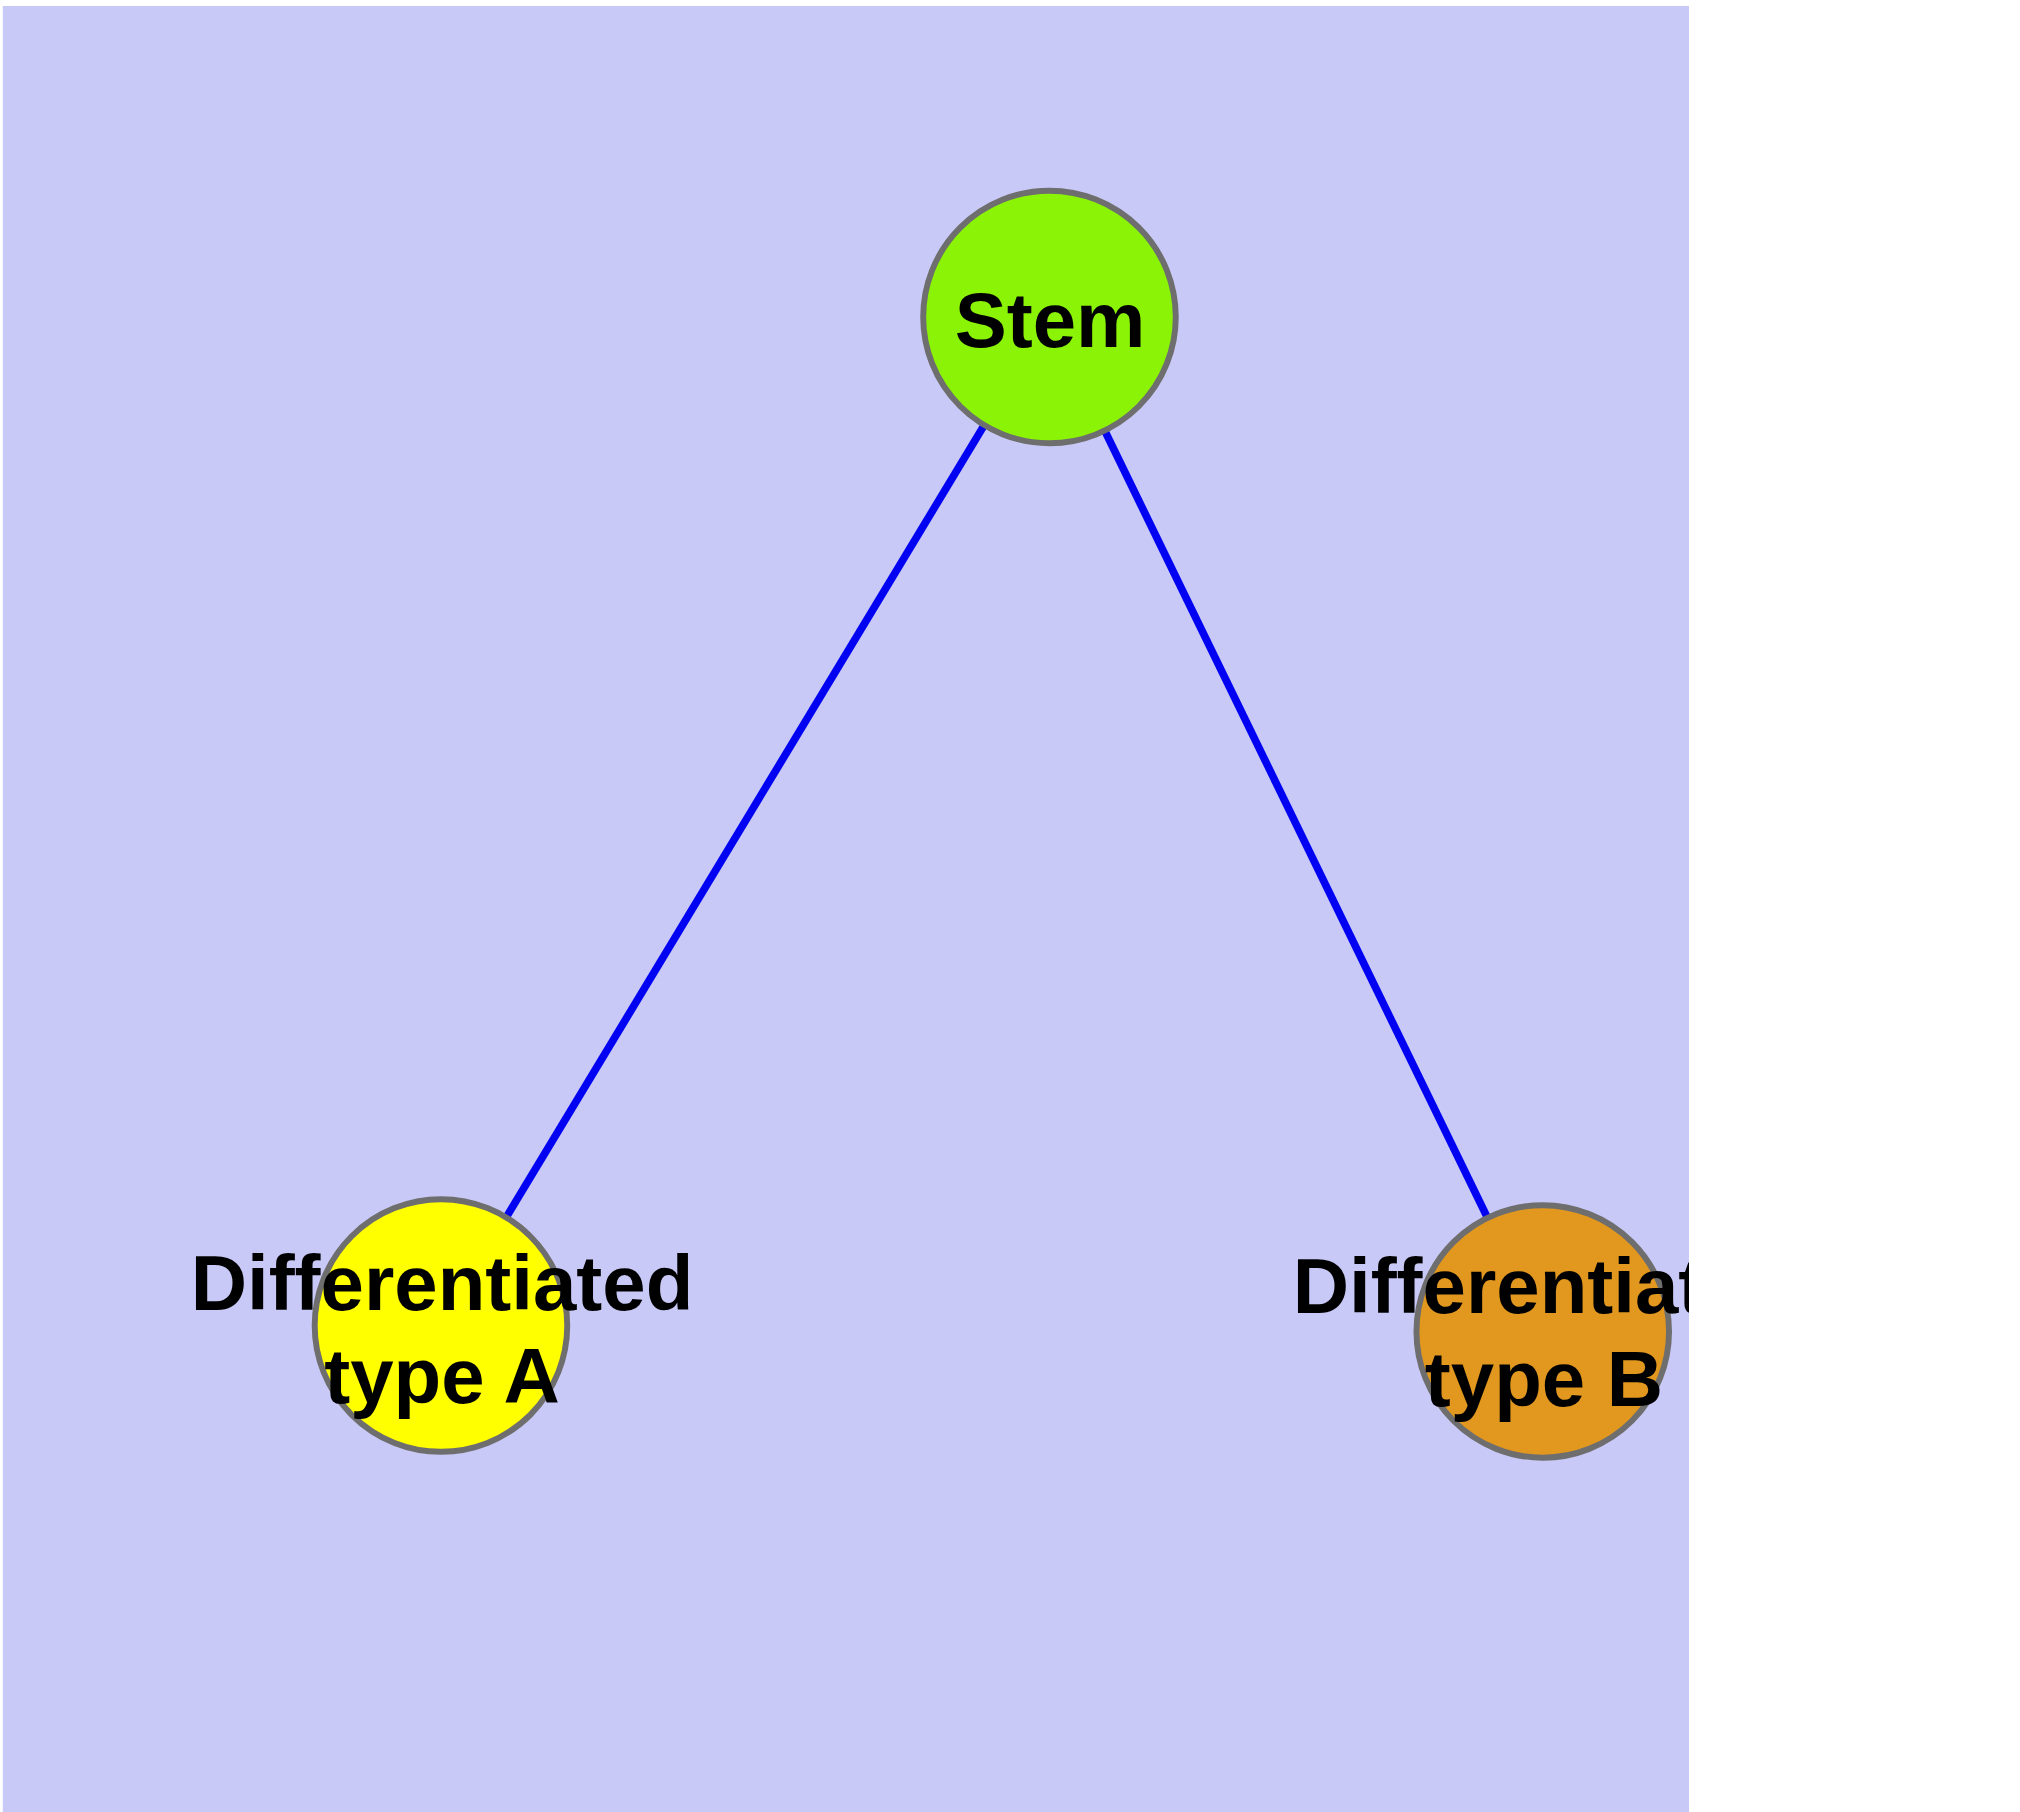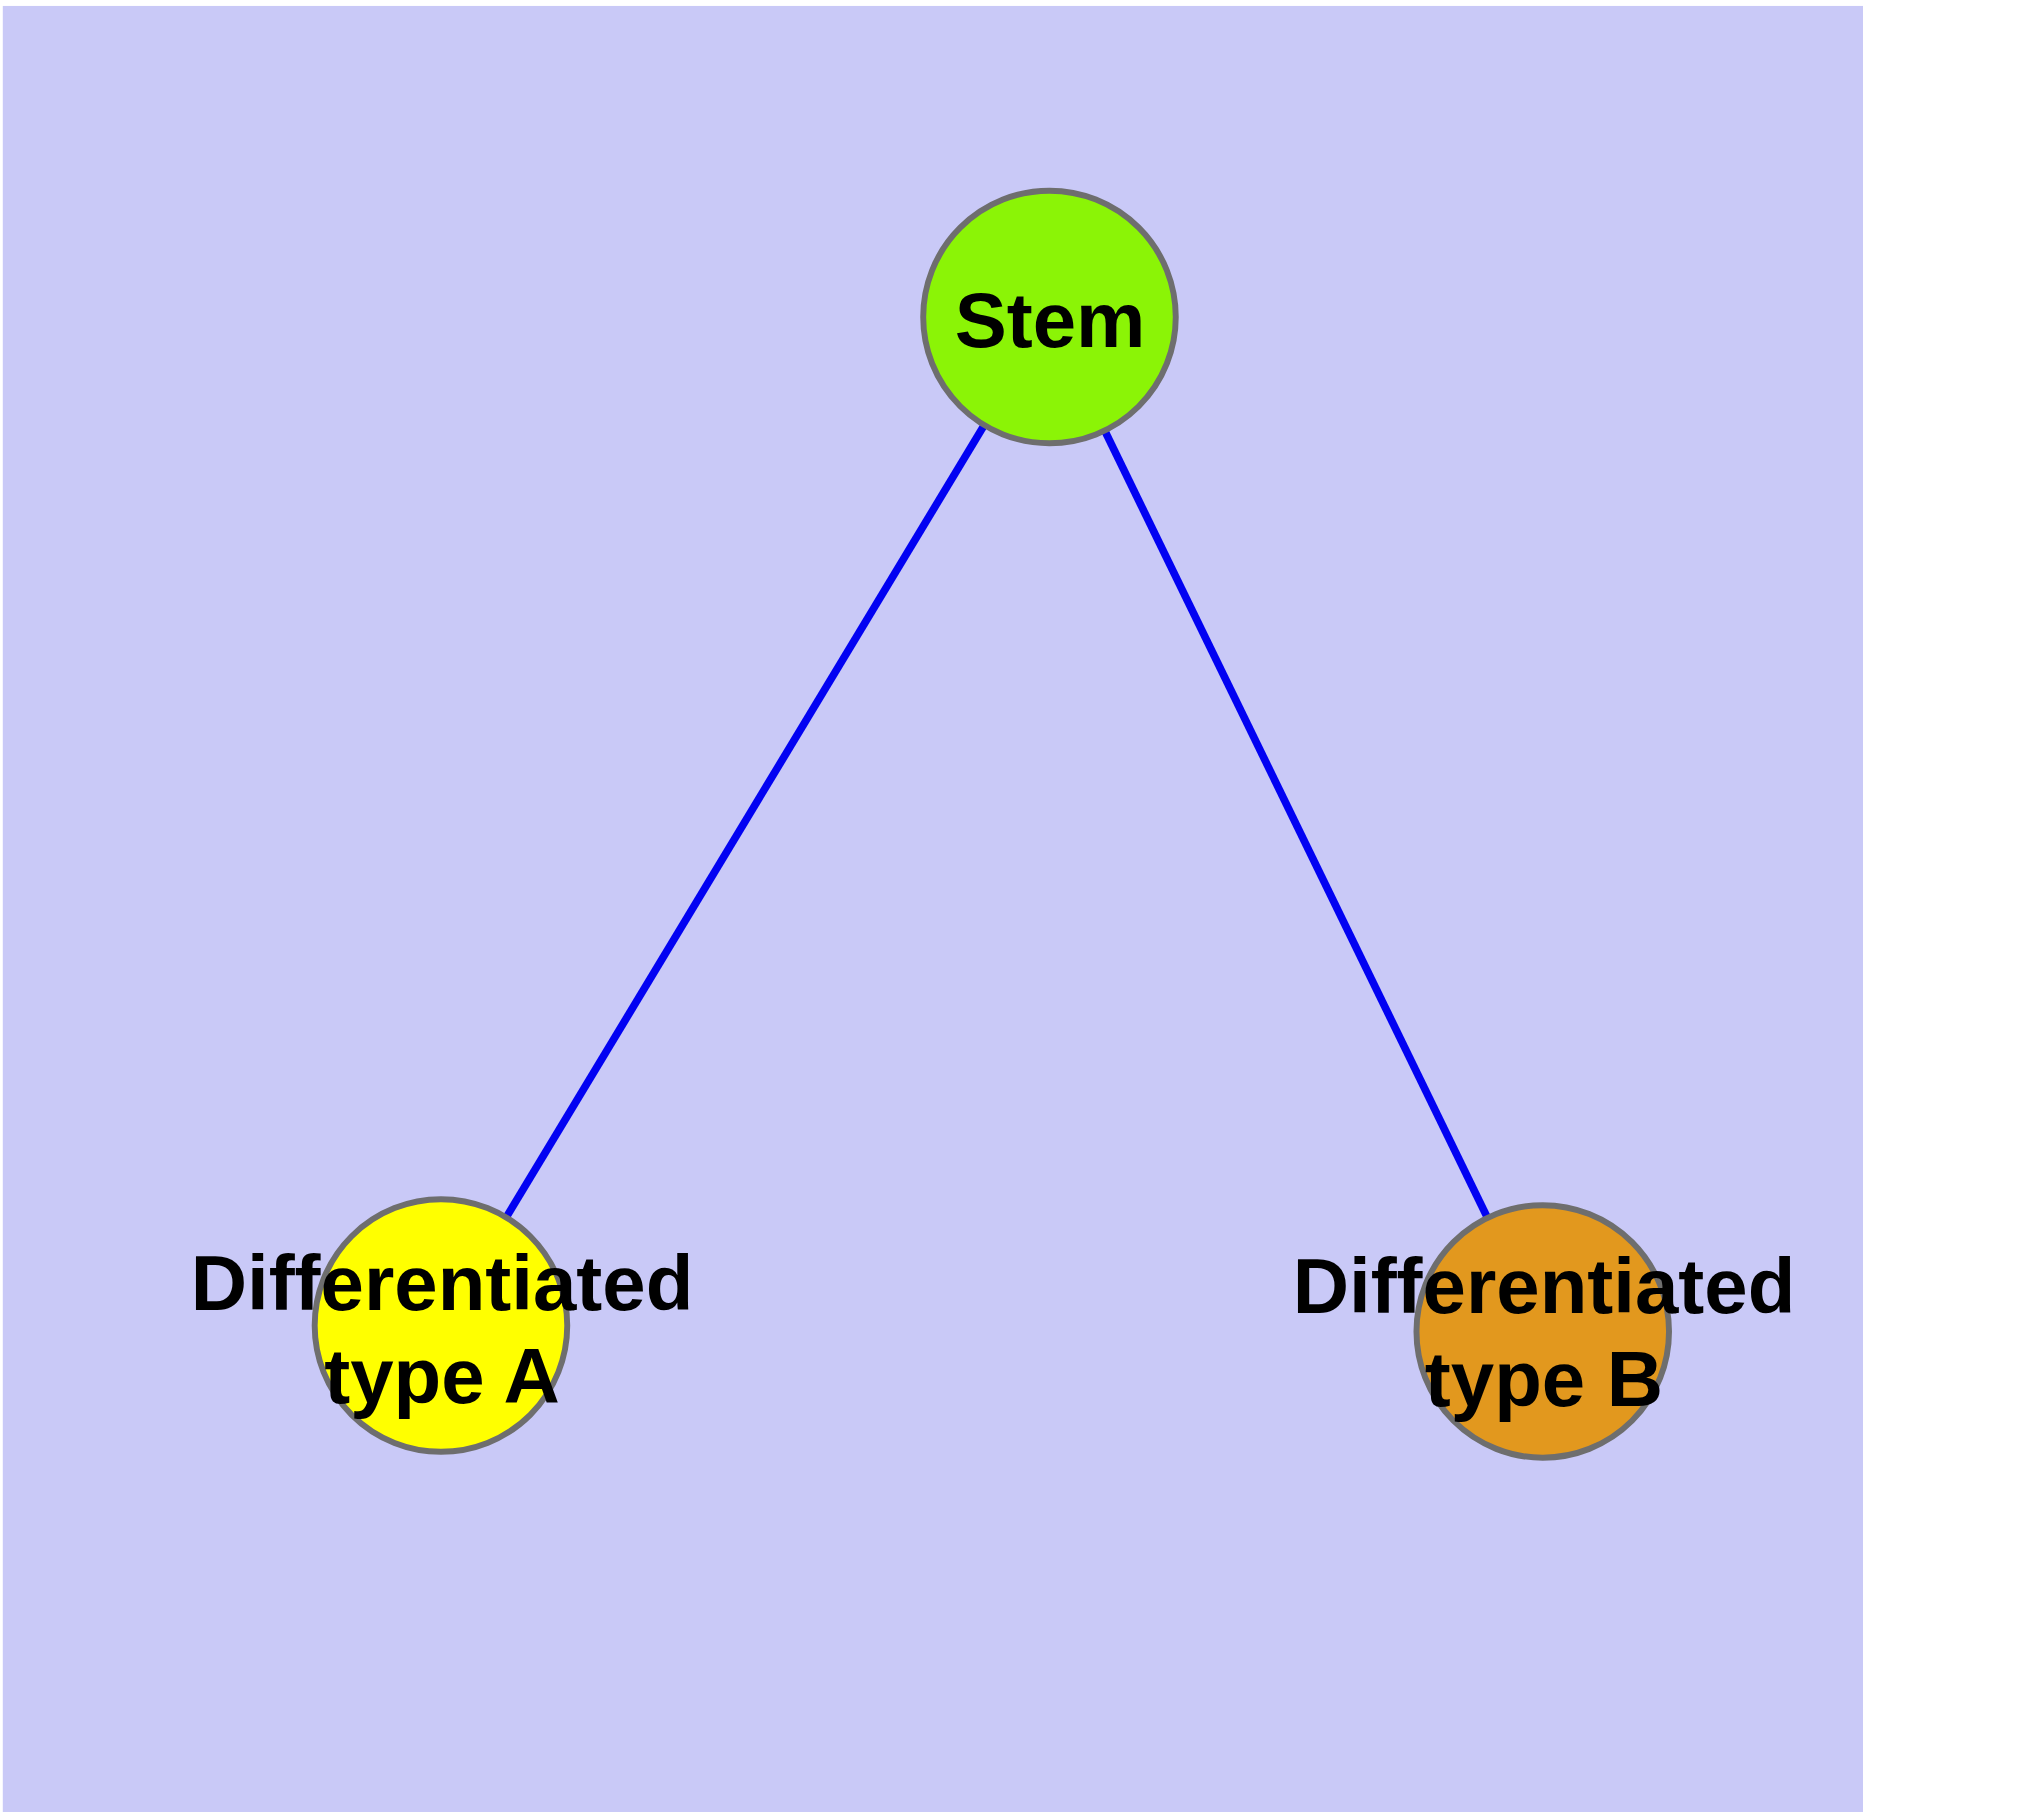--- a/index.html
+++ b/index.html
@@ -3,23 +3,24 @@
 <meta charset="utf-8">
 <style>
   html, body {
     margin: 0;
     padding: 0;
     background: #ffffff;
     font-family: "Liberation Sans", sans-serif;
   }
   .canvas {
     position: relative;
-    width: 1863px;
+    width: 1662px;
     height: 1812px;
     overflow: hidden;
+    padding-left: 27px;
   }
   .graph-svg {
     position: absolute;
     left: 0;
     top: 0;
     display: block;
   }
   .node-label {
     position: absolute;
     transform: translate(-50%, -50%);

